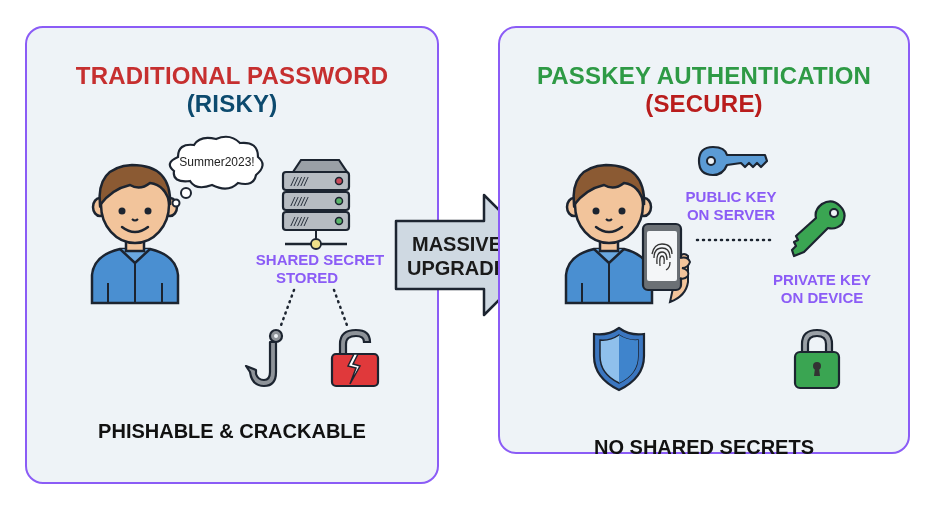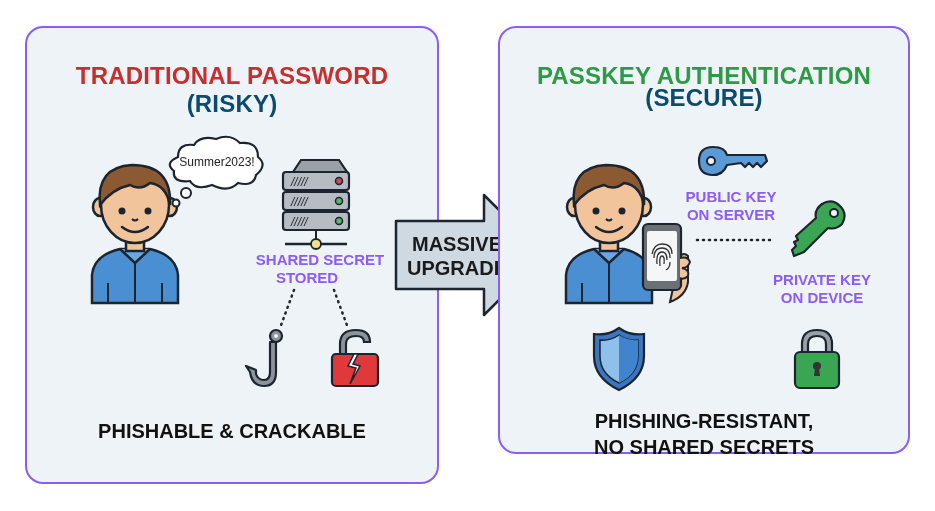--- a/index.html
+++ b/index.html
@@ -104,22 +104,21 @@
 </svg>
 
 <svg class="abs" style="left:392px;top:193px" width="156" height="124" viewBox="0 0 156 124">
   <path d="M4 28 L92 28 L92 2 L152 62 L92 122 L92 96 L4 96 Z" fill="#cfd9e2" stroke="#1c2430" stroke-width="2.5" stroke-linejoin="round"></path>
 </svg>
 <div class="arrow-text">MASSIVE</div>
 <div class="arrow-text" style="top:256px">UPGRADE</div>
 
 <div class="panel" id="right-panel">
   <div class="title" style="top:34px;color:#2e9a45">PASSKEY AUTHENTICATION</div>
-  <div class="title" style="top:56px;color:#0c4a6e">(SECURE)</div>
-  <div class="footer" style="top:380px">PHISHING-RESISTANT,</div>
+  <div class="title" style="top:62px;color:#b91c1c">(SECURE)</div>
   <div class="footer" style="top:406px">NO SHARED SECRETS</div>
 </div>
 
 <svg class="abs" style="left:558px;top:155px" width="110" height="150" viewBox="0 0 110 150">
   <path d="M8 148 L8 120 Q10 100 36 94 L66 94 Q90 100 94 120 L94 148 Z" fill="#4a8fd1" stroke="#1c2430" stroke-width="2.5"></path>
   <path d="M36 94 L51 108 L66 94" fill="#6aa8e0" stroke="#1c2430" stroke-width="2.5"></path>
   <line x1="51" y1="108" x2="51" y2="148" stroke="#1c2430" stroke-width="2"></line>
   <line x1="24" y1="128" x2="24" y2="148" stroke="#1c2430" stroke-width="2"></line>
   <rect x="42" y="78" width="18" height="18" fill="#f2c49b" stroke="#1c2430" stroke-width="2.5"></rect>
   <ellipse cx="16" cy="52" rx="7" ry="9" fill="#f2c49b" stroke="#1c2430" stroke-width="2.5"></ellipse>

